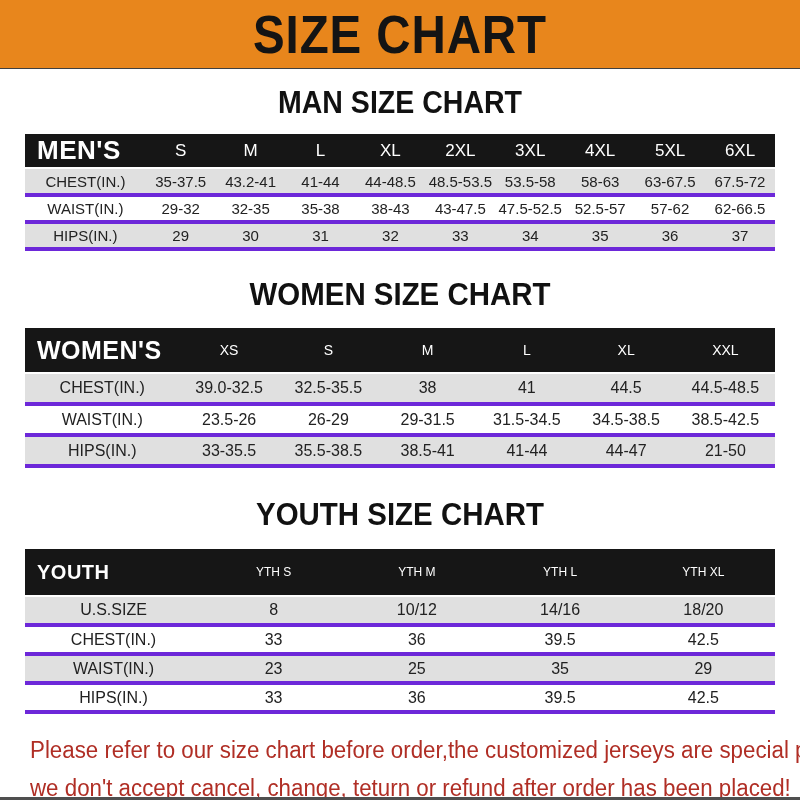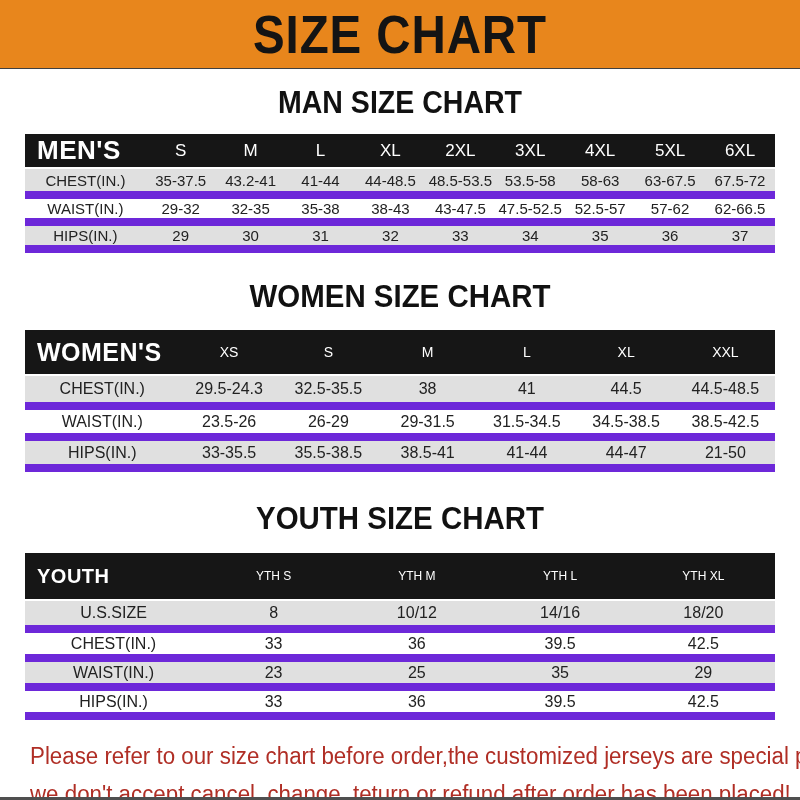--- a/index.html
+++ b/index.html
@@ -36,21 +36,21 @@
   }
   table.size-table thead th.corner{
     font-weight:700;text-align:left;padding-left:12px;letter-spacing:.5px;
   }
   table.size-table tbody th{
     font-weight:400;color:#222;text-align:center;padding:0;
   }
   table.size-table tbody td{
     text-align:center;color:#222;padding:0;
   }
-  table.size-table tbody tr{border-bottom:8px solid #6d28d9;}
+  table.size-table tbody tr{border-bottom:4px solid #6d28d9;}
   table.size-table tbody tr.shade{background:#e0e0e0;}
   
   .tbl-men thead th{height:33px;font-size:17px;}
   .tbl-men thead th.corner{font-size:26px;margin-top:12px;}
   .tbl-men tbody tr{height:27px;}
   .tbl-men tbody th,.tbl-men tbody td{font-size:15px;}
   .tbl-men th:first-child,.tbl-men td:first-child{width:14.5%;}
   
   .tbl-women thead th{height:44px;font-size:14px;}
   .tbl-women thead th.corner{font-size:25px;}
@@ -148,21 +148,21 @@
           <th class="">S</th>
           <th class="">M</th>
           <th class="">L</th>
           <th class="">XL</th>
           <th class="">XXL</th>
         </tr>
       </thead>
       <tbody>
         <tr class="shade">
           <th>CHEST(IN.)</th>
-          <td>29.5-24.3</td>
+          <td>39.0-32.5</td>
           <td>32.5-35.5</td>
           <td>38</td>
           <td>41</td>
           <td>44.5</td>
           <td>44.5-48.5</td>
         </tr>
         <tr class="">
           <th>WAIST(IN.)</th>
           <td>23.5-26</td>
           <td>26-29</td>

